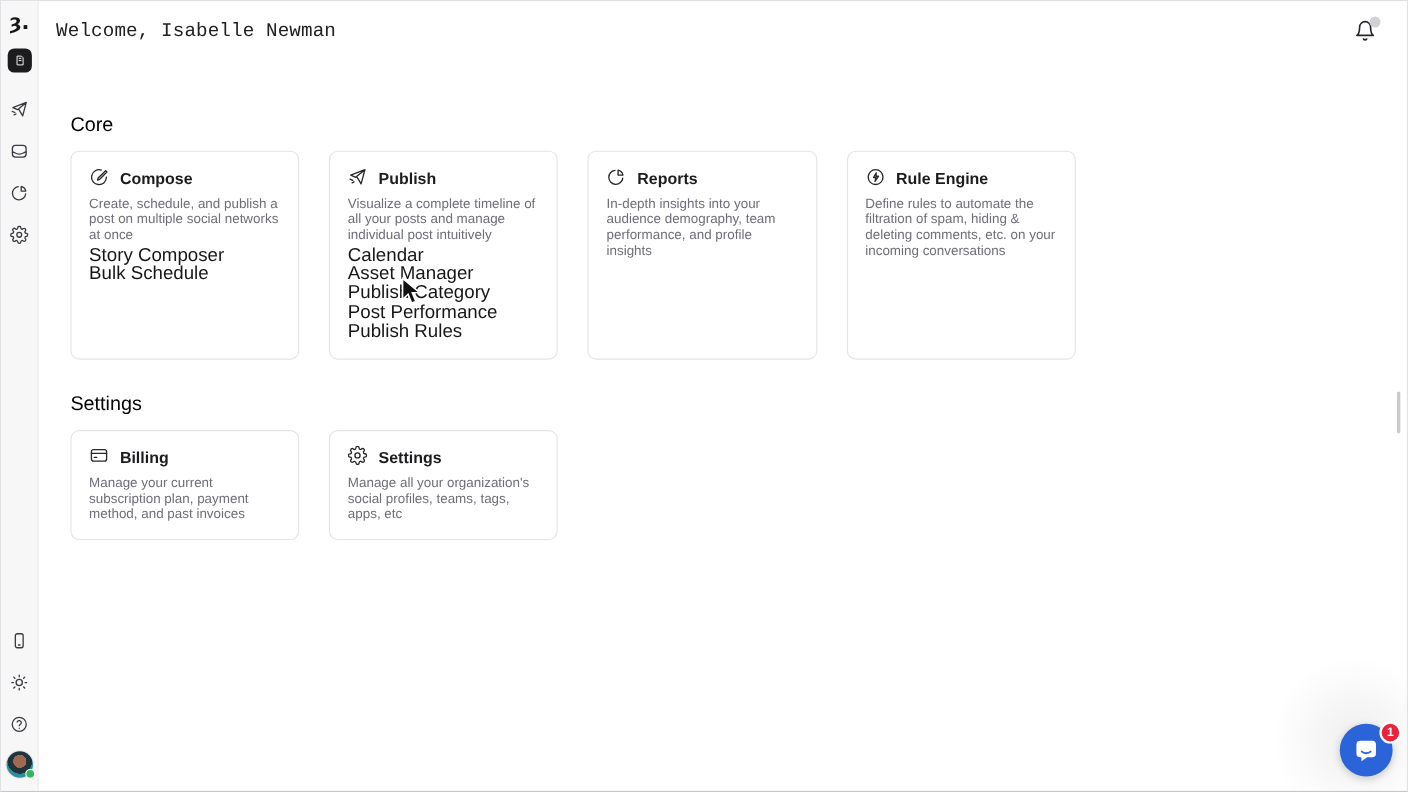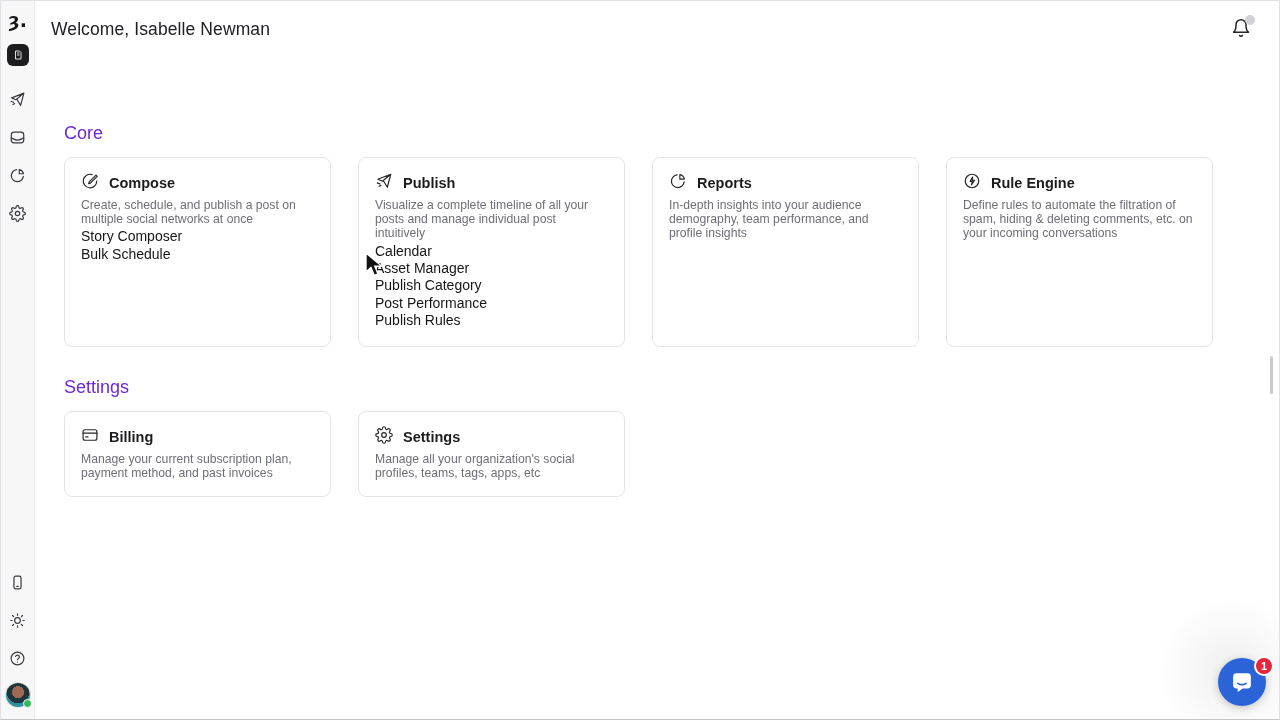--- a/index.html
+++ b/index.html
@@ -34,43 +34,43 @@
     box-shadow:0 0 0 1px rgba(0,0,0,.08);
   }
   .status-dot {
     position:absolute; right:-2px; bottom:-1px; width:9px; height:9px; border-radius:50%;
     background:#34b75a; border:1.5px solid #f7f7f8;
   }
 
   
   .header {
     position:absolute; left:34px; right:0; top:0; height:56px;
-    display:flex; align-items:center; padding:0 26px 0 16px;
+    display:flex; align-items:center; padding:0 26px 0 16px;font-family:Liberation Mono, monospace;
   }
   .page-title { font-size:17.5px; font-weight:500; color:#202124; letter-spacing:.1px; }
   .bell-wrap { margin-left:auto; position:relative; background:none; border:none; cursor:pointer; width:24px; height:24px; }
   .bell-wrap svg { width:20px; height:20px; stroke:#27272a; stroke-width:1.8; fill:none; stroke-linecap:round; stroke-linejoin:round; }
   .bell-dot { position:absolute; top:-2px; right:-2px; width:10px; height:10px; border-radius:50%; background:#d2d2d6; }
 
   
   .content { position:absolute; left:34px; top:56px; right:0; bottom:0; padding:46px 66px 0 29px; }
-  .section-title { font-size:18px; font-weight:500; color:#6d28d9; margin-bottom:13px;margin-top:20px; }
-  .grid { display:grid; grid-template-columns:repeat(4, 1fr); column-gap:27px; row-gap:15px; margin-bottom:30px; }
+  .section-title { font-size:18px; font-weight:500; color:#000000; margin-bottom:13px; }
+  .grid { display:grid; grid-template-columns:repeat(5, 1fr); column-gap:27px; row-gap:15px; margin-bottom:30px; }
   .card {
     border:1px solid #e4e4e7; border-radius:8px; background:#fff; padding:16px; cursor:pointer;
   }
   .grid-core .card:nth-child(-n+3) { min-height:169px; }
   .grid-core .card:nth-child(n+4) { min-height:81px; }
   .grid-settings .card { min-height:82px; }
   .card-head { display:flex; align-items:center; gap:10px; height:18px; }
   .card-head svg { width:18px; height:18px; stroke:#27272a; stroke-width:1.6; fill:none; stroke-linecap:round; stroke-linejoin:round; }
   .card-title { font-size:14.5px; font-weight:700; color:#1c1c1f; }
   .card-desc { margin-top:6px; font-size:12.2px; line-height:14.2px; color:#6e6e78; }
   .card-links { margin-top:2px; }
-  .card-link { font-size:14px; line-height:17.4px; color:#161619; }
+  .card-link { font-size:17px; line-height:17.4px; color:#161619; }
 
   
   .chat-glow {
     position:absolute; right:-28px; bottom:-28px; width:150px; height:150px; border-radius:50%;
     background:radial-gradient(closest-side, #efefef, rgba(245,245,245,0));
   }
   .chat-btn {
     position:absolute; left:1217px; top:657px; width:48px; height:48px; border-radius:50%;
     border:none; cursor:pointer; display:flex; align-items:center; justify-content:center;
     box-shadow:0 2px 8px rgba(0,0,0,.2);

